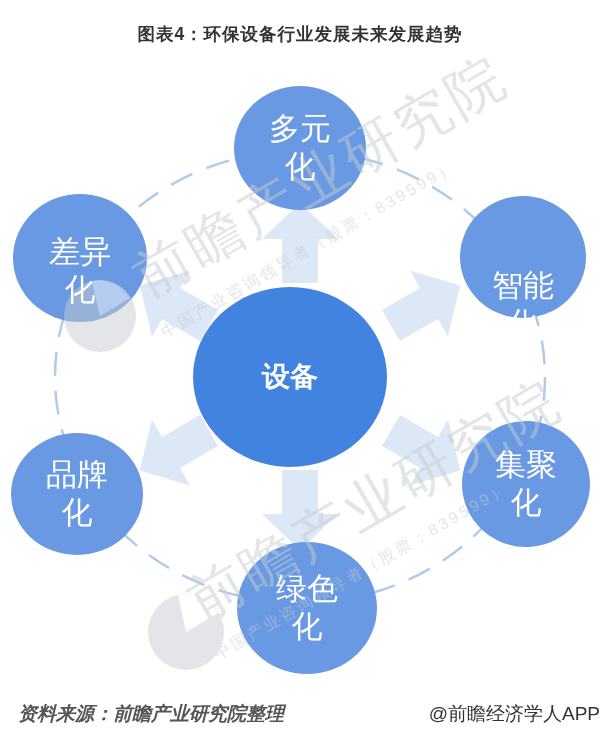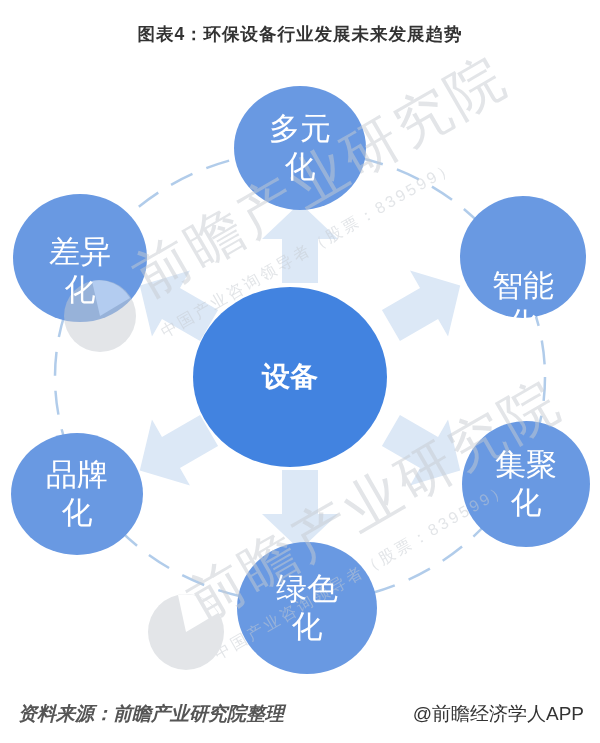--- a/index.html
+++ b/index.html
@@ -14,21 +14,21 @@
   .center-label{font-size:28px;font-weight:bold;line-height:1.3;}
   .lbl-center{left:290px;top:377px;}
   .lbl-top{left:300px;top:148px;}
   .lbl-top-right{left:523px;top:257px;margin-top:48px;}
   .lbl-bottom-right{left:526px;top:484px;}
   .lbl-bottom{left:307px;top:608px;}
   .lbl-bottom-left{left:77px;top:494px;}
   .lbl-top-left{left:80px;top:258px;margin-top:13px;}
   .footer{position:absolute;top:701px;left:0;width:600px;height:22px;font-size:19px;}
   .footer-source{position:absolute;left:18px;top:0;font-style:italic;font-weight:bold;color:#555;}
-  .footer-attr{position:absolute;right:16px;top:0;color:#333;text-align:right;}
+  .footer-attr{position:absolute;right:0;top:0;color:#333;text-align:right;}
 </style>
 </head>
 <body>
 
 <div id="page">
 
   <div class="title">图表4：环保设备行业发展未来发展趋势</div>
 
   <svg width="600" height="743" viewBox="0 0 600 743">
 

